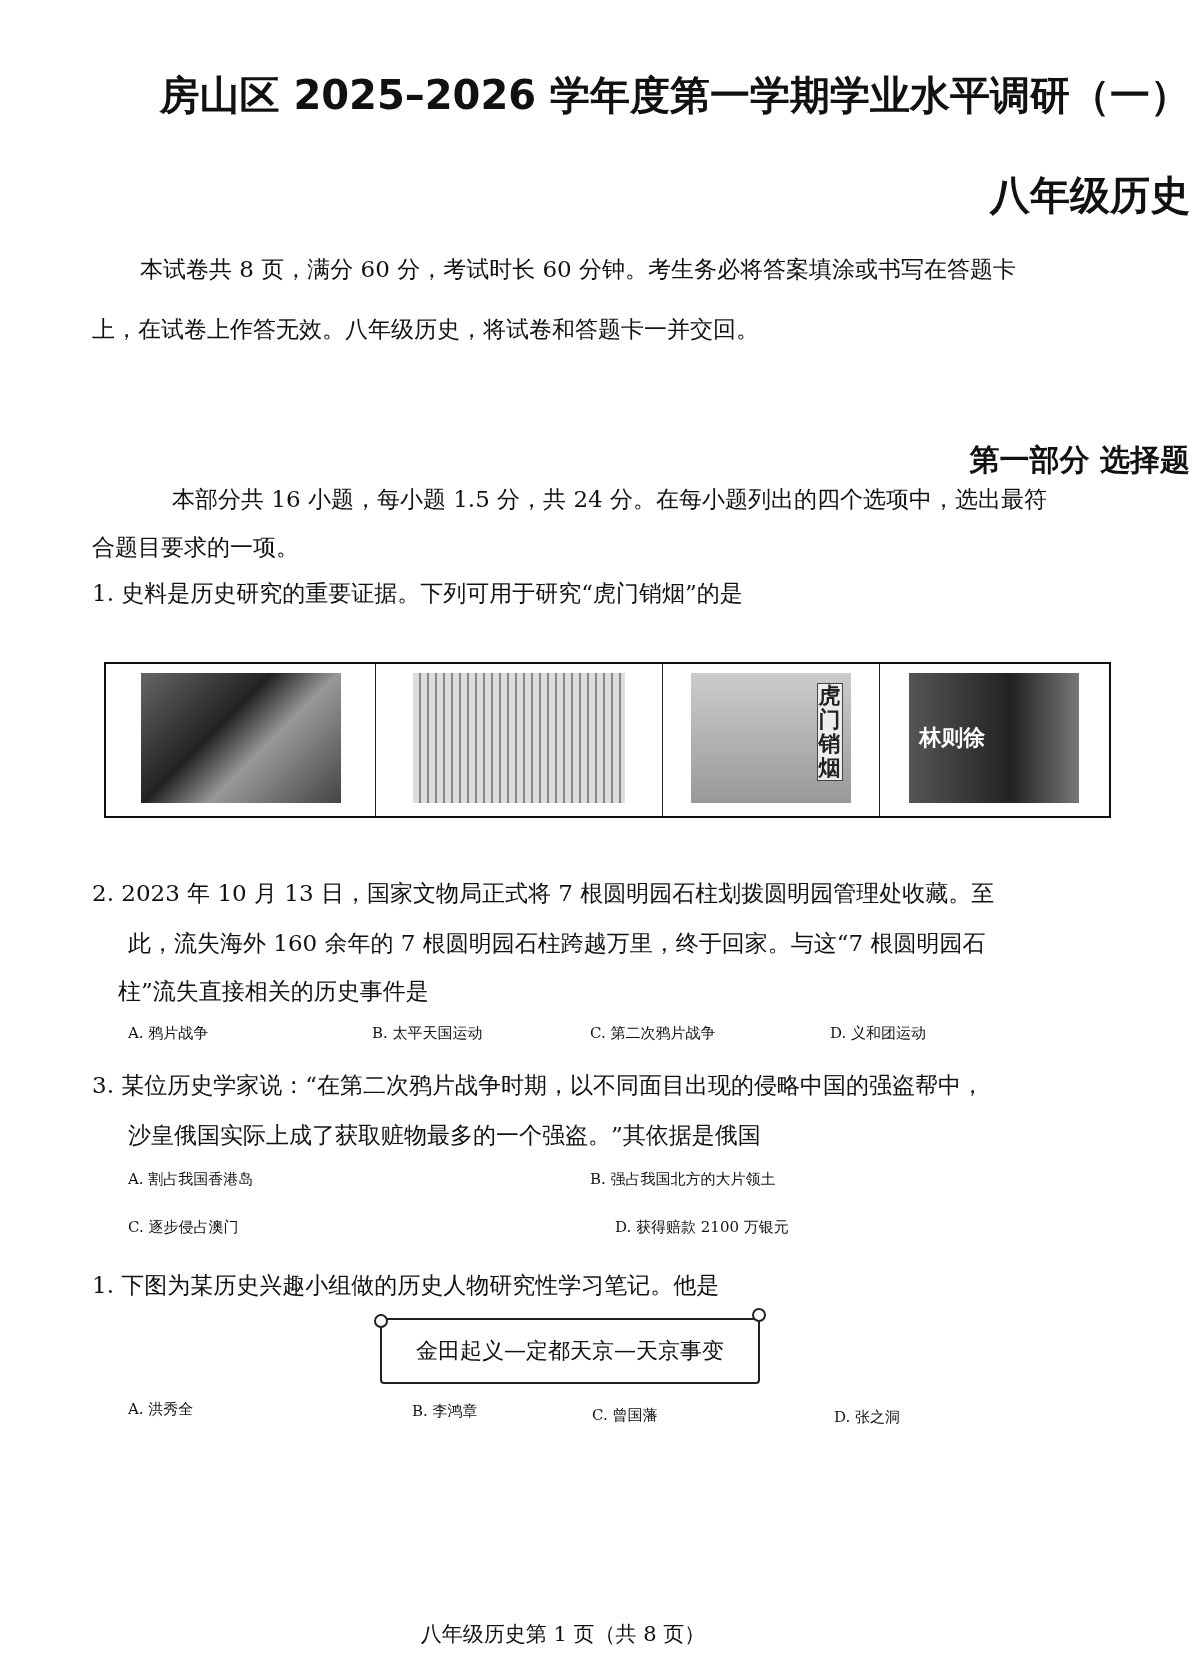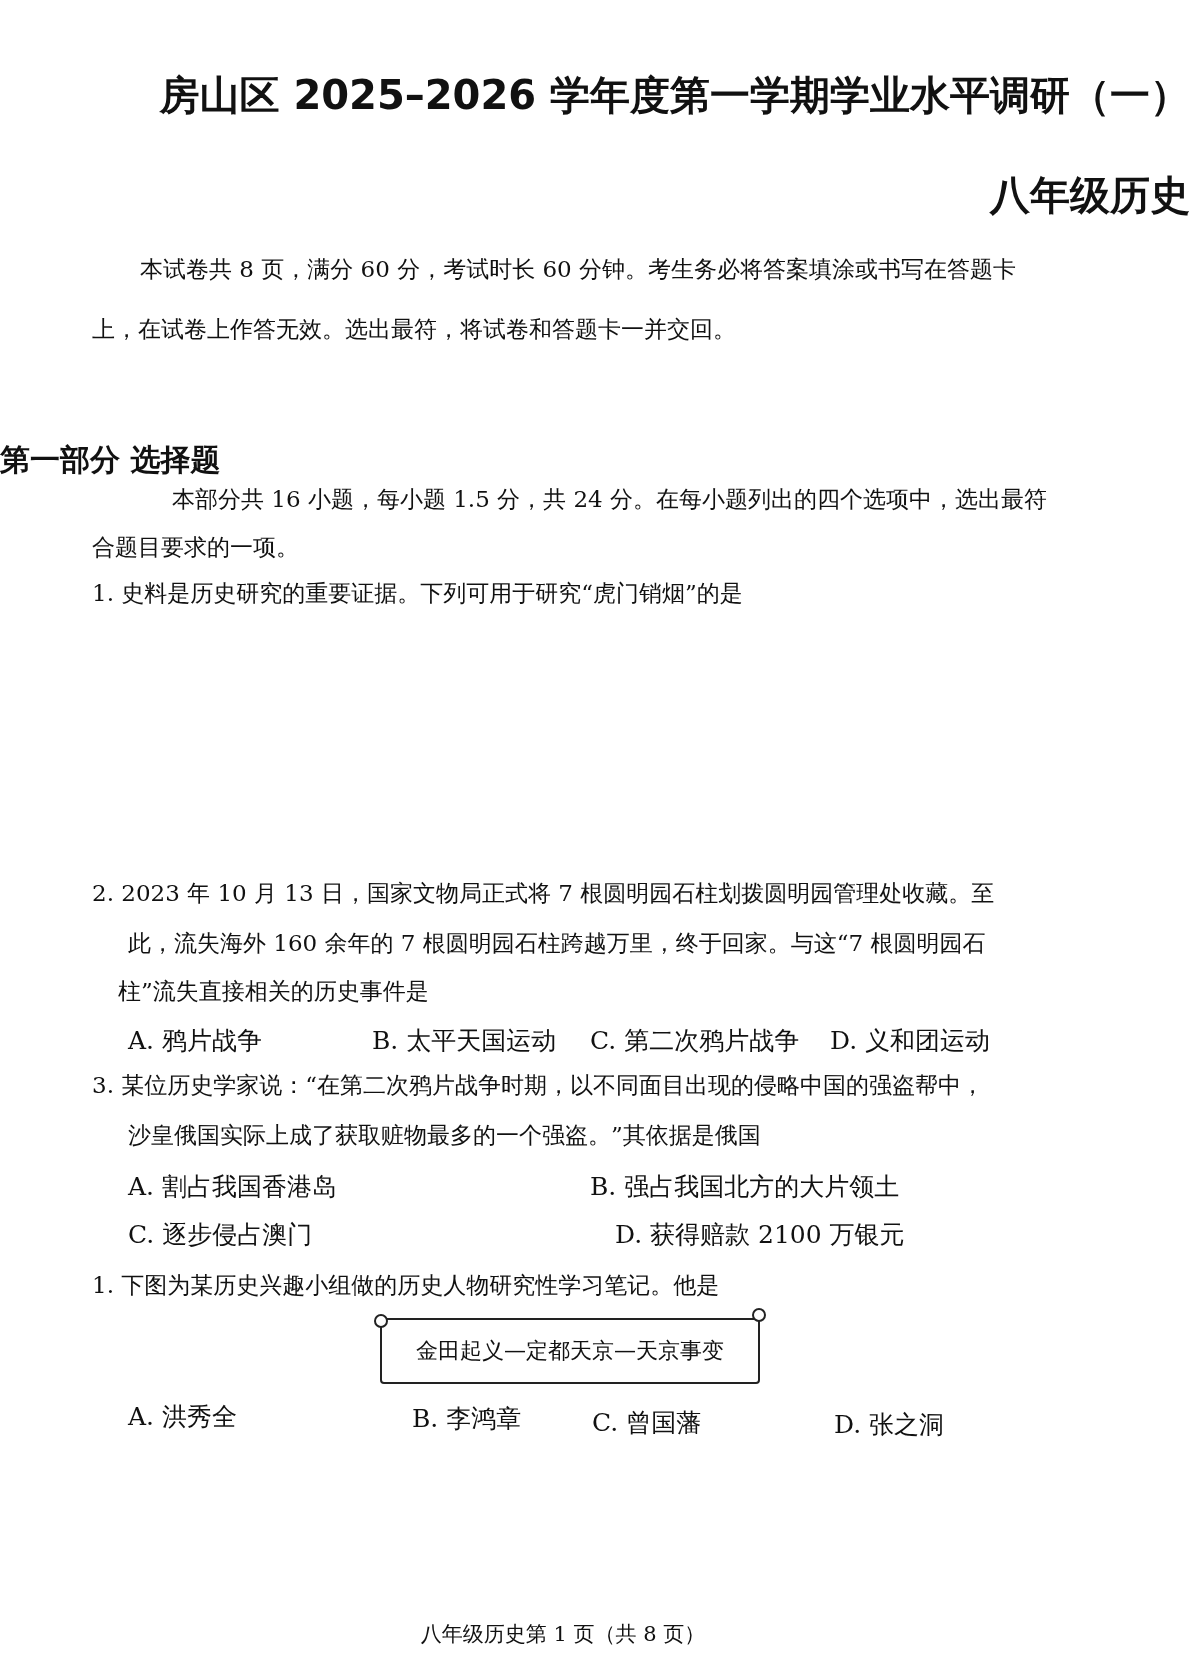--- a/index.html
+++ b/index.html
@@ -8,24 +8,24 @@
     font-family: "DejaVu Serif", "Liberation Serif", serif; color: #111;
   }
   .abs { position: absolute; }
   .title {
     left: 0; width: 1190px; text-align: right; font-weight: bold;
     font-family: "DejaVu Sans", "Liberation Sans", sans-serif;
   }
   .t1 { top: 68px; font-size: 40px; letter-spacing: 0px; }
   .t2 { top: 168px; font-size: 40px; }
   .para { font-size: 23px; line-height: 30px; }
-  .section-title { left: 0; width: 1190px; text-align: left; top: 440px;
+  .section-title { left: 0; width: 1190px; text-align: right; top: 440px;
     font-size: 30px; font-weight: bold; font-family: "DejaVu Sans", "Liberation Sans", sans-serif; }
   .q { font-size: 23px; }
-  .opt { font-size: 25px; }
+  .opt { font-size: 15px; }
   table.q1 {
     position: absolute; left: 104px; top: 662px; width: 1007px;
     border-collapse: collapse; border: 2.5px solid #111;
   }
   table.q1 td { border: 1.5px solid #222; text-align: center; vertical-align: middle; }
   .imgcell { height: 150px; }
   .capcell { height: 82px; font-size: 23px; line-height: 34px; }
   .pic { display: inline-block; width: 200px; height: 130px; position: relative; }
   .pic-a { background: linear-gradient(135deg, #666 0%, #222 40%, #999 60%, #444 100%); }
   .pic-b { width: 212px; background: repeating-linear-gradient(90deg, #ddd 0 6px, #888 6px 8px); }
@@ -47,31 +47,49 @@
   .scroll:after { right: -8px; top: -12px; }
   .footer { left: 0; width: 1126px; text-align: center; top: 1620px; font-size: 21px; }
 </style>
 </head>
 <body>
 
 <div class="abs title t1">房山区 2025–2026 学年度第一学期学业水平调研（一）</div>
 <div class="abs title t2">八年级历史</div>
 
 <div class="abs para" style="left:140px; top:254px;">本试卷共 8 页，满分 60 分，考试时长 60 分钟。考生务必将答案填涂或书写在答题卡</div>
-<div class="abs para" style="left:92px; top:314px;">上，在试卷上作答无效。选出最符，将试卷和答题卡一并交回。</div>
+<div class="abs para" style="left:92px; top:314px;">上，在试卷上作答无效。八年级历史，将试卷和答题卡一并交回。</div>
 
 <div class="abs section-title">第一部分  选择题</div>
 
 <div class="abs para" style="left:140px; top:484px;margin-left:32px;">本部分共 16 小题，每小题 1.5 分，共 24 分。在每小题列出的四个选项中，选出最符</div>
 <div class="abs para" style="left:92px; top:532px;">合题目要求的一项。</div>
 
 <div class="abs q" style="left:92px; top:578px;">1.  史料是历史研究的重要证据。下列可用于研究“虎门销烟”的是</div>
 
 <table class="q1">
   <tbody>
+      <tr>
+    <td class="imgcell">
+      <span class="pic pic-a"></span>
+    </td>
+    <td class="imgcell">
+      <span class="pic pic-b"></span>
+    </td>
+    <td class="imgcell">
+      <span class="pic pic-c">
+        <span class="pic-label" style="right:8px; top:10px; width:24px; line-height:24px; color:#222; border:1px solid #444; background:#eee;">虎门销烟</span>
+      </span>
+    </td>
+    <td class="imgcell">
+      <span class="pic pic-d">
+        <span class="pic-label" style="left:10px; top:50px;">林则徐</span>
+      </span>
+    </td>
+  </tr>
 </tbody>
   </table>
 
 <div class="abs q" style="left:92px; top:878px;">2.  2023 年 10 月 13 日，国家文物局正式将 7 根圆明园石柱划拨圆明园管理处收藏。至</div>
 <div class="abs q" style="left:128px; top:928px;">此，流失海外 160 余年的 7 根圆明园石柱跨越万里，终于回家。与这“7 根圆明园石</div>
 <div class="abs q" style="left:118px; top:976px;">柱”流失直接相关的历史事件是</div>
 <div class="abs opt" style="left:128px; top:1024px;">A.  鸦片战争</div>
 <div class="abs opt" style="left:372px; top:1024px;">B.  太平天国运动</div>
 <div class="abs opt" style="left:590px; top:1024px;">C.  第二次鸦片战争</div>
 <div class="abs opt" style="left:830px; top:1024px;">D.  义和团运动</div>

